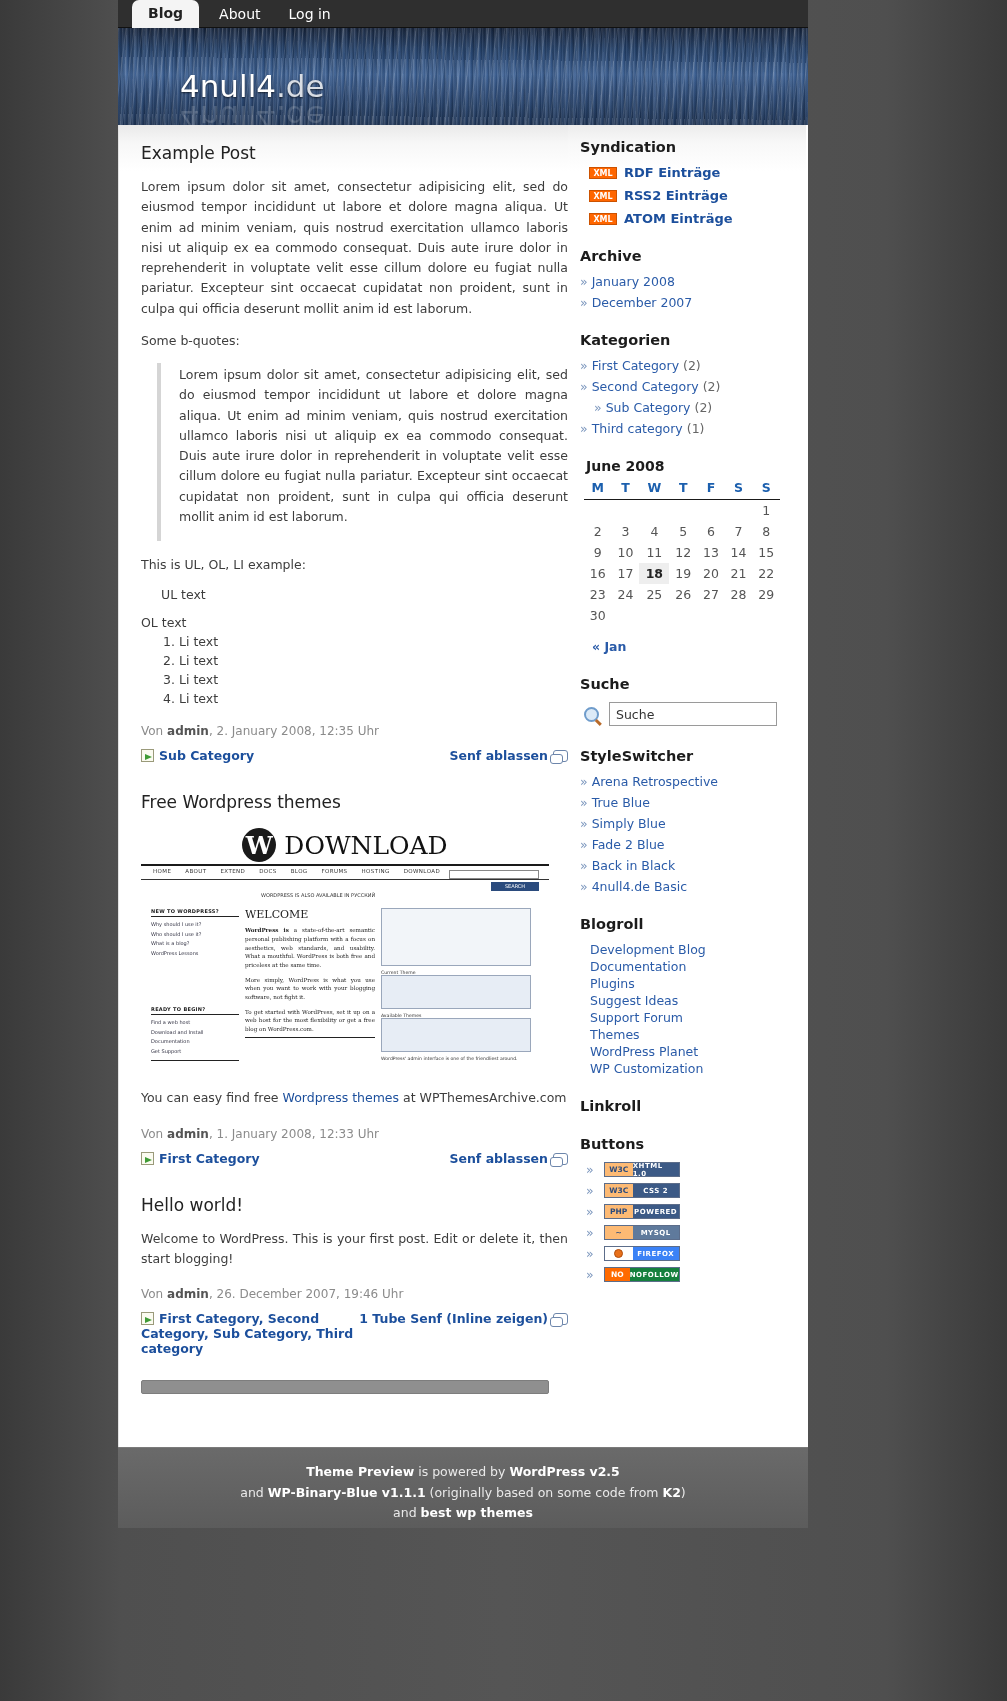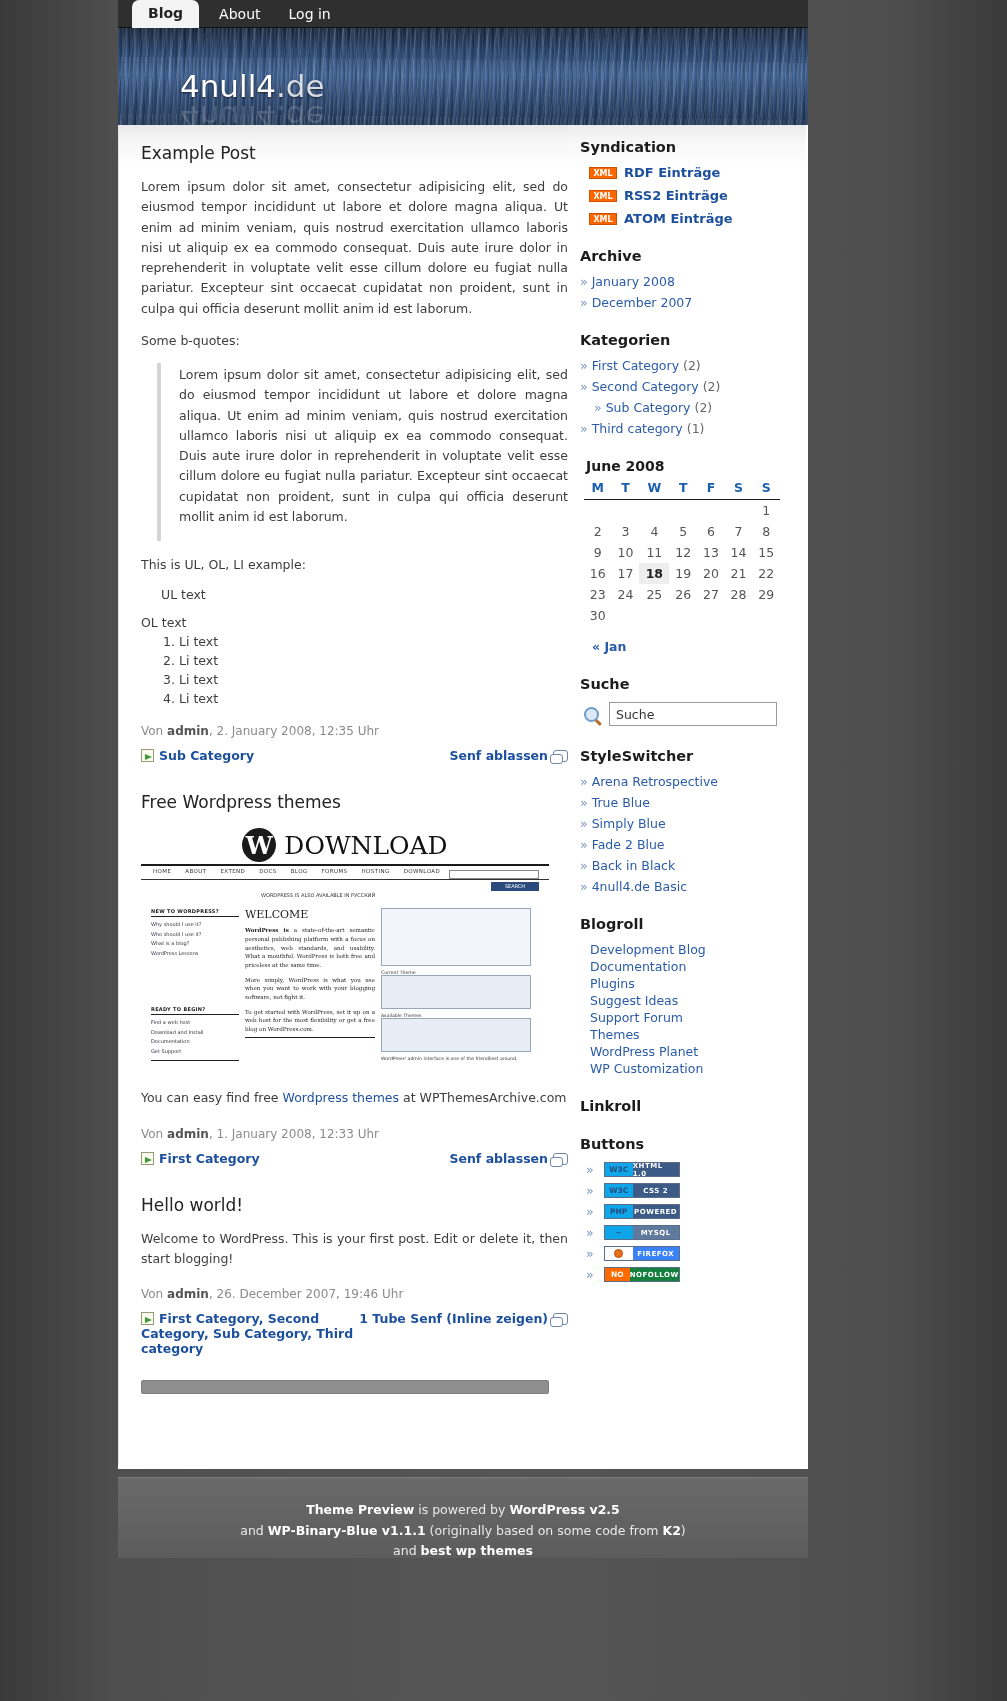--- a/index.html
+++ b/index.html
@@ -235,35 +235,35 @@
     font-size:12.5px; padding:2px 6px; color:#333;
     font-family:"DejaVu Sans", sans-serif; background:#fff;
   }
   
   .btnlist li{ margin:0 0 6px 0; display:flex; align-items:center; gap:6px;}
   .badge{
     display:inline-flex; width:76px; height:15px; border:1px solid #5c6d8a;
     font-size:7px; font-weight:bold; overflow:hidden; background:#fff;
   }
   .badge .l{ width:28px; display:flex;align-items:center;justify-content:center;
-    color:#2b4b7d; background:#0ea5e9; font-size:7.5px;}
+    color:#2b4b7d; background:#fdba74; font-size:7.5px;}
   .badge .r{ flex:1; display:flex;align-items:center;justify-content:center;
     color:#fff; background:#3c5a86; letter-spacing:.5px;}
   .badge.mysql .r{ background:#5f7a9c; }
   .badge.firefox .l{ background:#fff; }
   .badge.firefox .r{ background:#3b82f6; }
   .badge.nofollow .l{ background:#ff6a00; color:#fff; }
   .badge.nofollow .r{ background:#15803d; }
   .dot-ff{width:9px;height:9px;border-radius:50%;background:#e8701a;border:1px solid #b04d0c;}
   
   .footer{
-    position:absolute; left:118px; top:1477px; width:690px; height:81px;
+    position:absolute; left:118px; top:1447px; width:690px; height:81px;
     background:linear-gradient(to bottom,#6a6a6a,#5c5c5c);
     color:#e9e9e9; text-align:center; font-size:12.5px;
-    padding-top:22px; line-height:1.65;
+    padding-top:14px; line-height:1.65;
     border-top:1px solid #7a7a7a;
   }
   .footer b{ color:#ffffff; }
 </style>
 </head>
 <body>
 
 <div class="page-bg"></div>
 
 <div class="shell">

